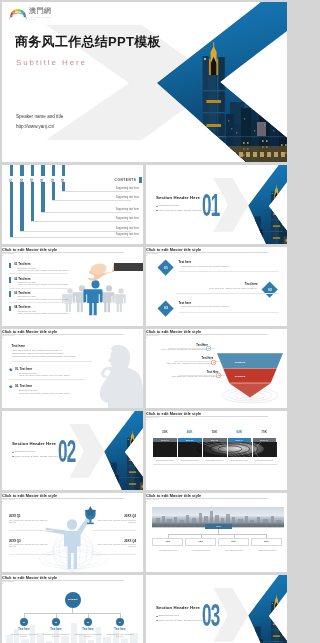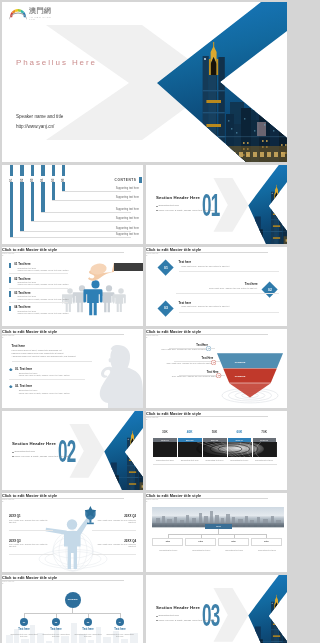--- a/index.html
+++ b/index.html
@@ -161,21 +161,22 @@
           <path d="M-3.3,-7.5 A8.2,8.2 0 0 1 0,-8.2 L0,-5.8 A5.8,5.8 0 0 0 -2.3,-5.3 Z" fill="#f2c61d"></path>
           <path d="M0,-8.2 A8.2,8.2 0 0 1 3.3,-7.5 L2.3,-5.3 A5.8,5.8 0 0 0 0,-5.8 Z" fill="#9dc93c"></path>
           <path d="M3.3,-7.5 A8.2,8.2 0 0 1 6.3,-5.25 L4.4,-3.7 A5.8,5.8 0 0 0 2.3,-5.3 Z" fill="#35b6a8"></path>
           <path d="M6.3,-5.25 A8.2,8.2 0 0 1 8.2,0 L5.8,0 A5.8,5.8 0 0 0 4.4,-3.7 Z" fill="#2a7fb8"></path>
           <path d="M-9,1.6 A9.6,9.6 0 0 1 9,1.6 L9,2.6 A9.6,9.6 0 0 0 -9,2.6 Z" fill="#9a9a9a"></path>
         </g>
       </svg>
       <div class="logo-txt">澳門網</div>
       <div class="logo-sub">AO MEN WANG LUO</div>
     </div>
-    <div class="abs t-sub">Phasellus Here</div>
+    <div class="abs t-title">商务风工作总结PPT模板</div>
+    <div class="abs t-sub">Subtitle Here</div>
     <div class="abs t-speaker">Speaker name and title</div>
     <div class="abs t-url">http://www.yanj.cn/</div>
   </div>
 
   <div class="slide sl" id="s2">
     <div class="chead">CONTENTS</div>
     <div class="cmark"></div>
     <div id="contents-body">
         <div class="cbar" style="left:8.1px;top:0px;height:11px;"></div>
         <div class="cbar" style="left:8.1px;top:17px;height:55px;"></div>

